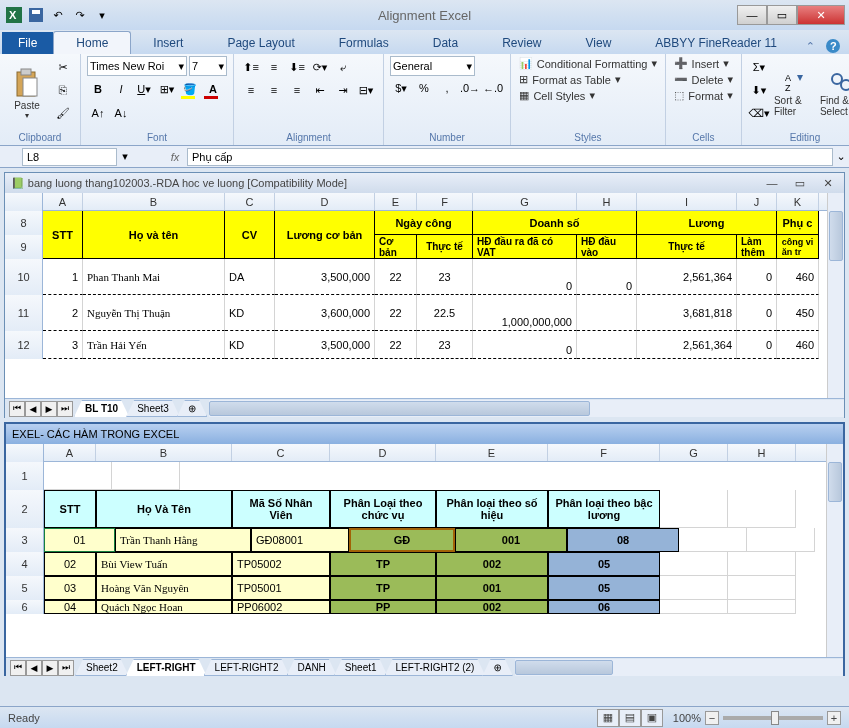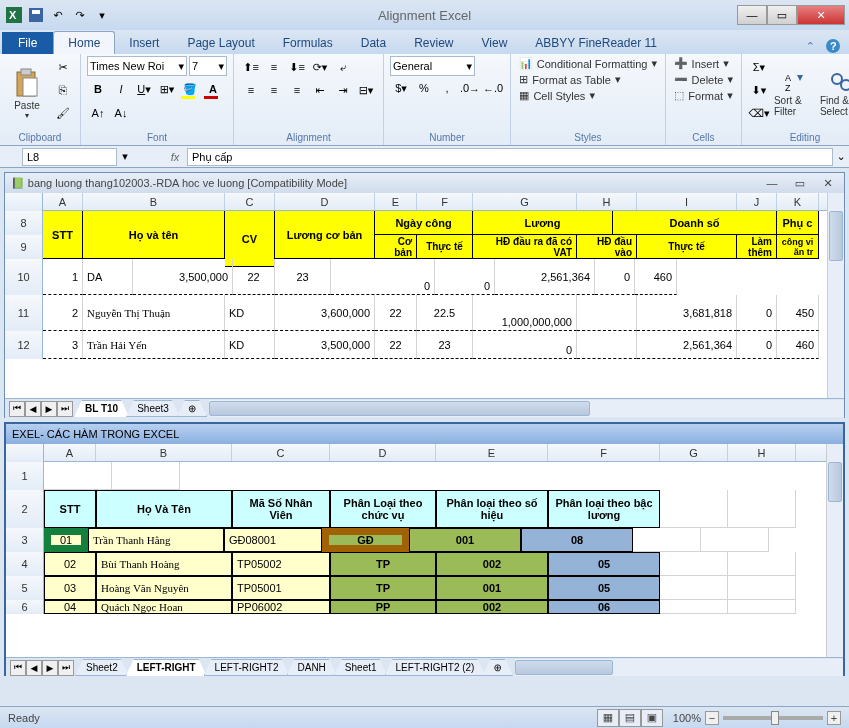--- a/index.html
+++ b/index.html
@@ -11,21 +11,21 @@
 .qat-icon { width: 20px; height: 20px; display: flex; align-items: center; justify-content: center; cursor: pointer; }
 .app-title { position: absolute; left: 50%; transform: translateX(-50%); color: #666; font-size: 13px; }
 .win-controls { margin-left: auto; display: flex; gap: 0; }
 .win-btn { width: 30px; height: 20px; display: flex; align-items: center; justify-content: center; cursor: pointer; border: 1px solid #999; background: linear-gradient(#f0f0f0,#d0d0d0); font-size: 11px; }
 .win-btn.close { background: linear-gradient(#e88080,#c33); color:#fff; width:48px; }
 .win-btn.max { width:30px; }
 
 
 .ribbon-tabs { height: 24px; background: linear-gradient(#dce6f2,#c6d9f0); display: flex; align-items: flex-end; padding-left: 2px; }
 .file-tab { background: #1a5ba5; color: #fff; padding: 4px 16px; font-size: 12px; cursor: pointer; }
-.tab { padding: 4px 14px; font-size: 12px; cursor: pointer; color: #1f497d; }
+.tab { padding: 4px 22px; font-size: 12px; cursor: pointer; color: #1f497d; }
 .tab.active { background: #f2f5fb; border: 1px solid #8ba5c9; border-bottom: none; border-radius: 3px 3px 0 0; color: #1f497d; }
 .ribbon-right { margin-left: auto; display: flex; gap: 10px; padding-right: 8px; align-items: center; }
 
 
 .ribbon { height: 92px; background: linear-gradient(#f5f8fc,#e3ecf7); border-bottom: 1px solid #8ba5c9; display: flex; }
 .group { border-right: 1px solid #c2d0e3; padding: 2px 6px; display: flex; flex-direction: column; justify-content: space-between; }
 .group-label { text-align: center; font-size: 10px; color: #5577aa; padding-top: 1px; }
 .group-body { display: flex; gap: 4px; flex: 1; }
 .big-btn { display: flex; flex-direction: column; align-items: center; justify-content: center; width: 42px; cursor: pointer; font-size: 10px; color: #333; }
 .btn-row { display: flex; gap: 1px; }
@@ -47,21 +47,21 @@
 .wb-title-icons { margin-left: auto; display: flex; gap: 8px; }
 .wb-title-icons span { cursor:pointer; width:20px; text-align:center; }
 
 
 .sheet { position: relative; overflow: hidden; background:#fff;}
 .col-headers { display: flex; height: 18px; background: linear-gradient(#f5f8fc,#e3ecf7); border-bottom:1px solid #9cb6d8;}
 .row-header { width: 38px; background: linear-gradient(#f5f8fc,#e3ecf7); border-right:1px solid #9cb6d8; display:flex; align-items:center; justify-content:center; font-size:11px; color:#333; flex-shrink:0;}
 .col-h { border-right: 1px solid #c2d0e3; display: flex; align-items: center; justify-content: center; font-size: 11px; color: #333; cursor:pointer; flex-shrink:0;}
 .grid-row { display: flex; }
 .cell { border-right: 1px solid #d4d4d4; border-bottom: 1px solid #d4d4d4; padding: 2px 4px; font-size: 11px; display: flex; align-items: center; overflow:hidden; flex-shrink:0;}
-.hdr-yellow { background: #ffff00; font-weight: bold; justify-content:center; text-align:right; border-right:1px solid #000; border-bottom:1px solid #000;}
+.hdr-yellow { background: #ffff00; font-weight: bold; justify-content:center; text-align:left; border-right:1px solid #000; border-bottom:1px solid #000;}
 .hdr-cyan { background: #ccffff; font-weight: bold; justify-content:center; text-align:center; border:1px solid #000;}
 .title-red { color: #c00; font-weight: bold; font-size: 16px; font-family: 'Times New Roman', serif; justify-content:center;}
 .data-yellow { background: #ffffcc; }
 .data-green { background: #9bbb59; color:#000; font-weight:bold; justify-content:center;}
 .data-blue { background: #95b3d7; font-weight:bold; justify-content:center;}
 .striped { border-bottom: 1px dashed #000; }
 .rnum { justify-content: flex-end; }
 .ctr { justify-content: center; }
 
 
@@ -310,41 +310,42 @@
         <div class="col-h" style="width:60px">H</div>
         <div class="col-h" style="width:100px">I</div>
         <div class="col-h" style="width:40px">J</div>
         <div class="col-h" style="width:42px">K</div>
       </div>
     <div id="wb1-body">
         <div class="grid-row" style="height:24px">
     <div class="row-header" style="width:38px">8</div>
     <div class="cell hdr-yellow" style="width:40px;height:48px;margin-bottom:-24px">STT</div>
     <div class="cell hdr-yellow" style="width:142px;height:48px;margin-bottom:-24px">Họ và tên</div>
-    <div class="cell hdr-yellow" style="width:50px;height:56px;margin-bottom:-24px">CV</div>
+    <div class="cell hdr-yellow" style="width:50px;height:48px;margin-bottom:-24px">CV</div>
     <div class="cell hdr-yellow" style="width:100px;height:48px;margin-bottom:-24px">Lương cơ bản</div>
     <div class="cell hdr-yellow" style="width:98px">Ngày công</div>
+    <div class="cell hdr-yellow" style="width:164px">Doanh số</div>
     <div class="cell hdr-yellow" style="width:140px">Lương</div>
-    <div class="cell hdr-yellow" style="width:164px">Doanh số</div>
     <div class="cell hdr-yellow" style="width:42px">Phụ c</div>
   </div>
         <div class="grid-row" style="height:24px">
     <div class="row-header" style="width:38px">9</div>
     <div style="width:332px"></div>
     <div class="cell hdr-yellow" style="width:42px;font-size:10px">Cơ bản</div>
     <div class="cell hdr-yellow" style="width:56px;font-size:10px">Thực tế</div>
     <div class="cell hdr-yellow" style="width:104px;font-size:10px">HĐ đầu ra đã có VAT</div>
     <div class="cell hdr-yellow" style="width:60px;font-size:10px">HĐ đầu vào</div>
     <div class="cell hdr-yellow" style="width:100px;font-size:10px">Thực tế</div>
     <div class="cell hdr-yellow" style="width:40px;font-size:10px">Làm thêm</div>
     <div class="cell hdr-yellow" style="width:42px;font-size:9px;flex-direction:column">công vi<br>ăn tr</div>
   </div>
         <div class="grid-row" style="height:36px">
       <div class="row-header" style="width:38px">10</div>
       <div class="cell striped rnum" style="width:40px">1</div>
+      <div class="cell striped" style="width:142px;font-family:'Times New Roman'">Phan Thanh Mai</div>
       <div class="cell striped" style="width:50px">DA</div>
       <div class="cell striped rnum" style="width:100px">3,500,000</div>
       <div class="cell striped ctr" style="width:42px">22</div>
       <div class="cell striped ctr" style="width:56px">23</div>
       <div class="cell striped rnum" style="width:104px;align-items:flex-end">0</div>
       <div class="cell striped rnum" style="width:60px;align-items:flex-end">0</div>
       <div class="cell striped rnum" style="width:100px">2,561,364</div>
       <div class="cell striped rnum" style="width:40px">0</div>
       <div class="cell striped rnum" style="width:42px">460</div>
     </div>
@@ -425,33 +426,33 @@
     <div class="cell hdr-cyan" style="width:136px">Họ Và Tên</div>
     <div class="cell hdr-cyan" style="width:98px">Mã Số Nhân Viên</div>
     <div class="cell hdr-cyan" style="width:106px">Phân Loại theo chức vụ</div>
     <div class="cell hdr-cyan" style="width:112px">Phân loại theo số hiệu</div>
     <div class="cell hdr-cyan" style="width:112px">Phân loại theo bậc lương</div>
     <div class="cell" style="width:68px"></div>
           <div class="cell" style="width:68px"></div>
   </div>
         <div class="grid-row" style="height:24px;overflow:hidden">
       <div class="row-header" style="width:38px">3</div>
-      <div class="cell data-yellow ctr" style="width:44px;border:7px solid #15803d">01</div>
+      <div class="cell data-yellow ctr" style="width:71px;border:1px solid #15803d">01</div>
       <div class="cell data-yellow" style="width:136px;border:1px solid #000;font-family:'Times New Roman'">Trần Thanh Hằng</div>
       <div class="cell data-yellow" style="width:98px;border:1px solid #000">GĐ08001</div>
-      <div class="cell data-green" style="width:87px;border:7px solid #a16207">GĐ</div>
+      <div class="cell data-green" style="width:106px;border:2px solid #a16207">GĐ</div>
       <div class="cell data-green" style="width:112px;border:1px solid #000">001</div>
       <div class="cell data-blue" style="width:112px;border:1px solid #000">08</div>
       <div class="cell" style="width:68px"></div>
           <div class="cell" style="width:68px"></div>
     </div>
         <div class="grid-row" style="height:24px;overflow:hidden">
       <div class="row-header" style="width:38px">4</div>
       <div class="cell data-yellow ctr" style="width:52px;border:1px solid #000">02</div>
-      <div class="cell data-yellow" style="width:136px;border:1px solid #000;font-family:'Times New Roman'">Bùi Thanh Hoàng</div>
+      <div class="cell data-yellow" style="width:136px;border:1px solid #000;font-family:'Times New Roman'">Bùi View Tuấn</div>
       <div class="cell data-yellow" style="width:98px;border:1px solid #000">TP05002</div>
       <div class="cell data-green" style="width:106px;border:1px solid #000">TP</div>
       <div class="cell data-green" style="width:112px;border:1px solid #000">002</div>
       <div class="cell data-blue" style="width:112px;border:1px solid #000">05</div>
       <div class="cell" style="width:68px"></div>
           <div class="cell" style="width:68px"></div>
     </div>
         <div class="grid-row" style="height:24px;overflow:hidden">
       <div class="row-header" style="width:38px">5</div>
       <div class="cell data-yellow ctr" style="width:52px;border:1px solid #000">03</div>

